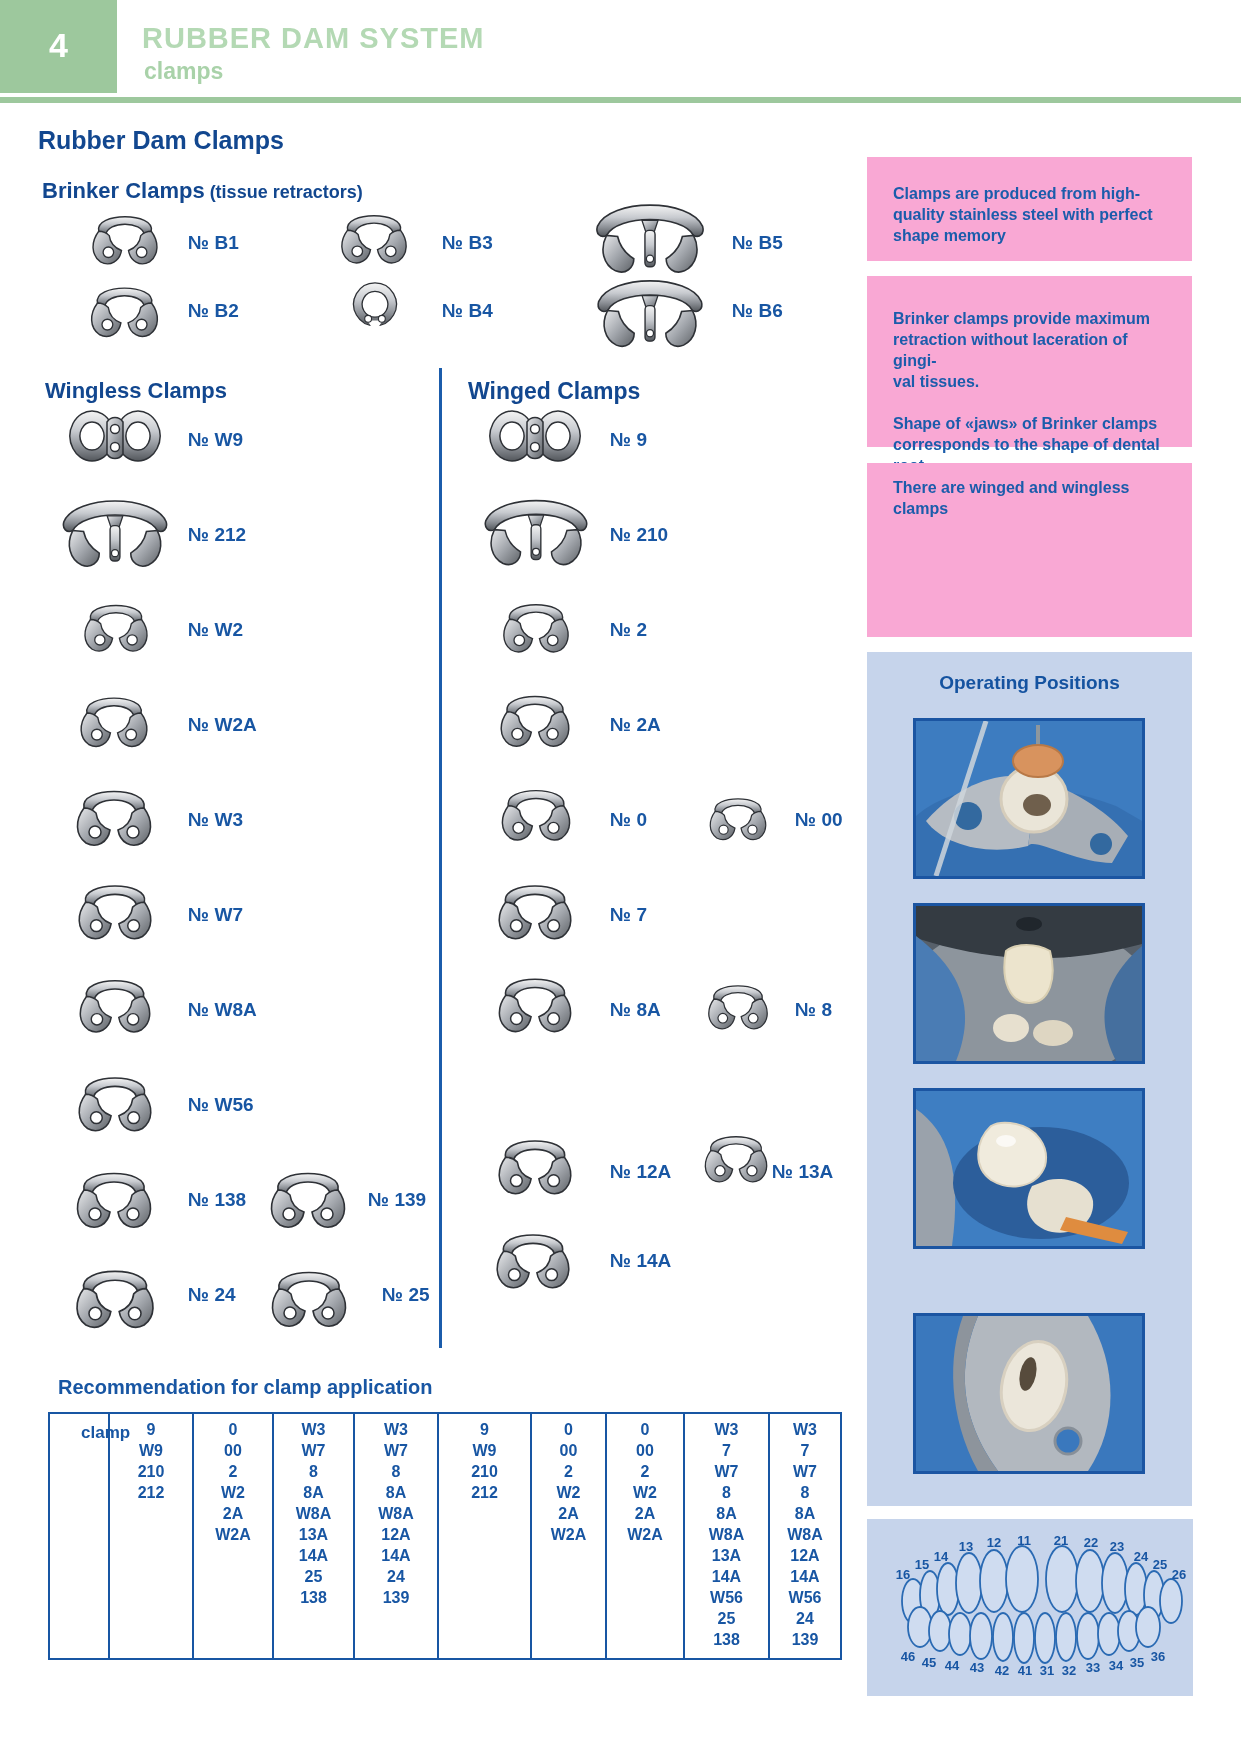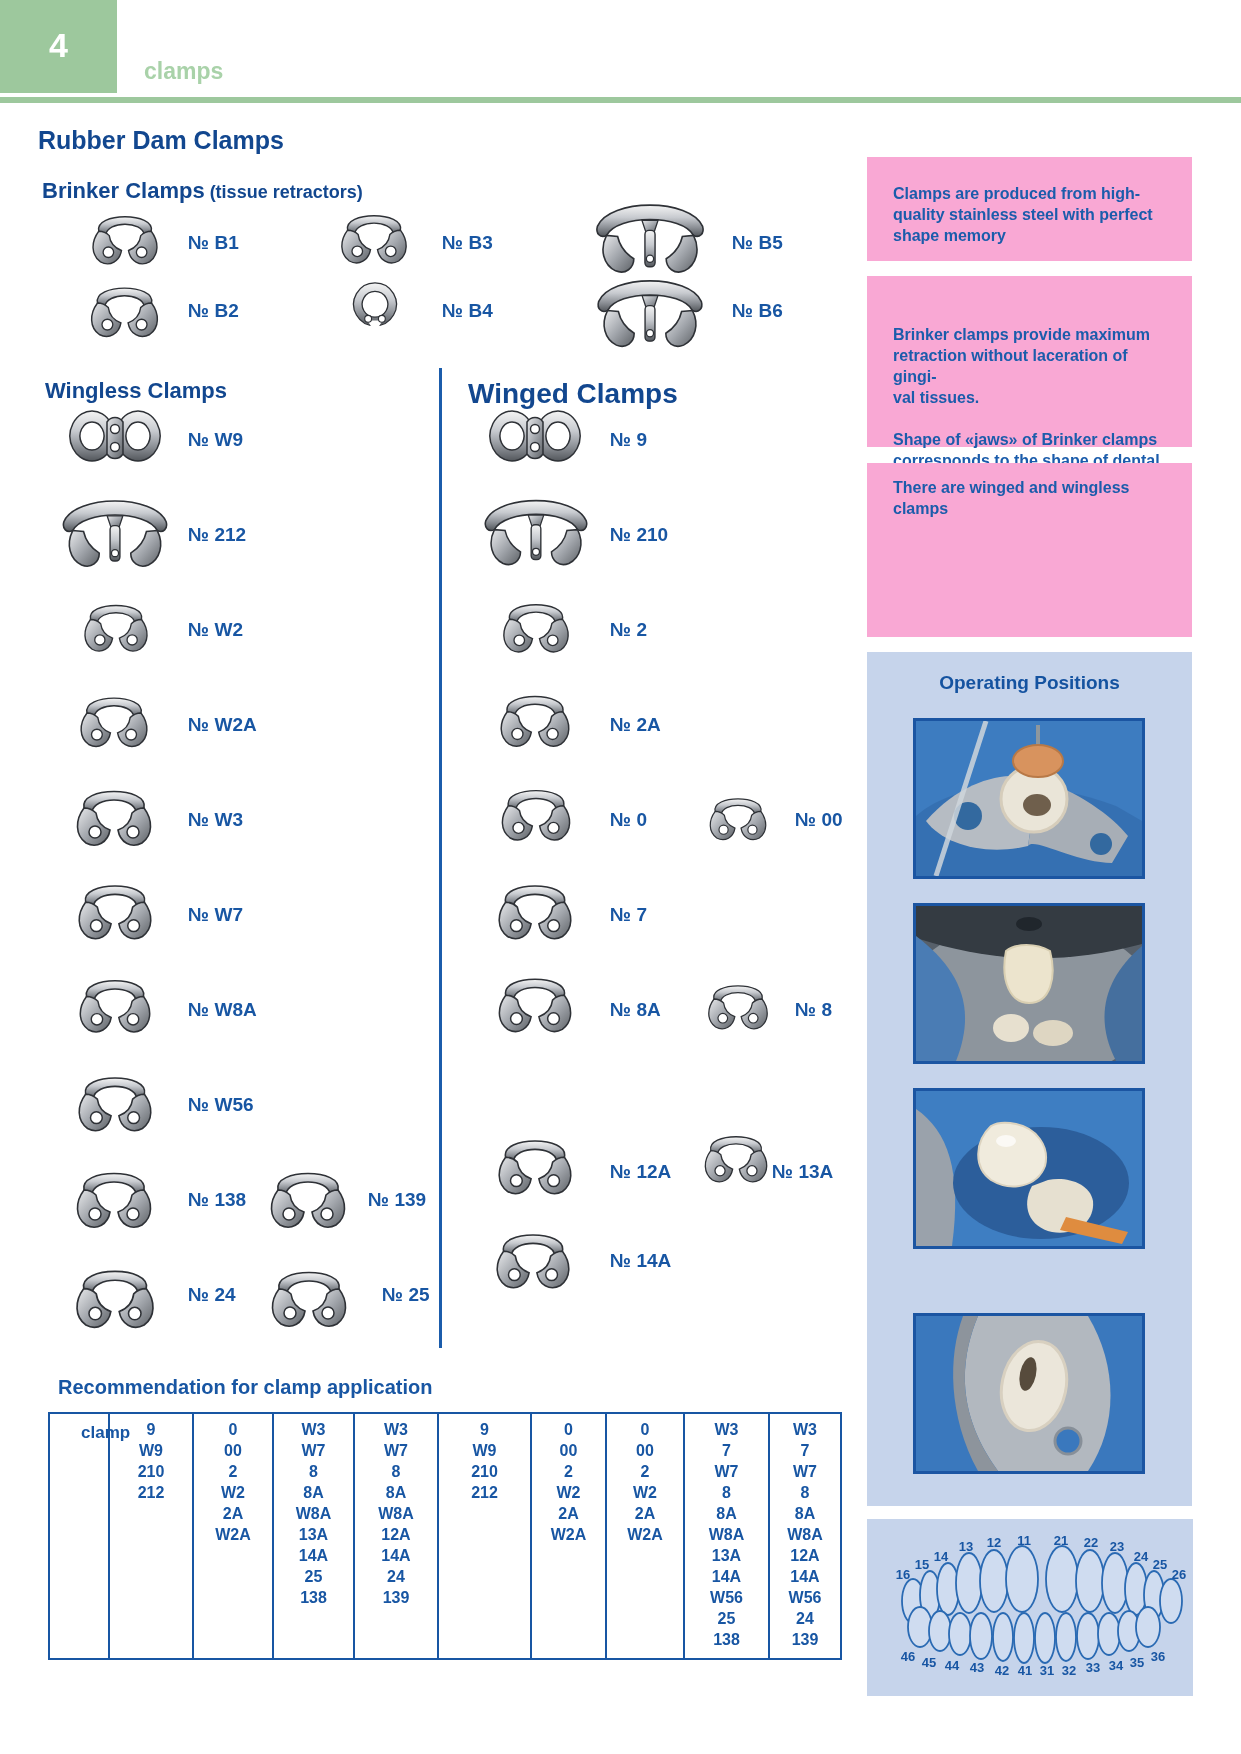--- a/index.html
+++ b/index.html
@@ -11,21 +11,21 @@
   #pagenum{left:0;top:26px;width:117px;text-align:center;color:#ffffff;font-size:34px;font-weight:bold;}
   #hdr-title{left:142px;top:22px;font-size:29px;font-weight:bold;color:#b4d9b4;letter-spacing:1px;}
   #hdr-sub{left:144px;top:58px;font-size:23px;font-weight:bold;color:#a9d2a9;}
   #hdr-strip{left:0;top:97px;width:1241px;height:6px;background:#9dc89d;}
   
   .h-navy{color:#12478f;font-weight:bold;}
   #h-main{left:38px;top:126px;font-size:25px;}
   #h-brinker{left:42px;top:178px;font-size:22px;}
   #h-brinker small{font-size:18px;}
   #h-wingless{left:45px;top:378px;font-size:22px;}
-  #h-winged{left:468px;top:378px;font-size:28px;}
+  #h-winged{left:468px;top:378px;font-size:23px;}
   #h-recom{left:44px;top:1376px;font-size:20px;color:#1856a3;font-weight:bold;margin-left:14px;}
   
   .lbl{font-size:19px;font-weight:bold;color:#1856a3;white-space:nowrap;}
   .clamp{position:absolute;}
   #divider{left:439px;top:368px;width:3px;height:980px;background:#1b5cab;}
   
   .sbox{left:867px;width:325px;background:#f9a8d4;color:#1b5cab;font-size:16px;font-weight:bold;
         line-height:21px;white-space:pre-line;box-sizing:border-box;padding:26px 18px 0 26px;}
   #opbox{left:867px;top:652px;width:325px;height:854px;background:#c6d4eb;}
   #optitle{left:867px;top:672px;width:325px;text-align:center;font-size:19px;font-weight:bold;color:#1553a0;}
@@ -85,20 +85,21 @@
       <circle cx="27" cy="46" r="4" fill="#ffffff" stroke="#2e3136" stroke-width="1.3"></circle>
       <circle cx="43" cy="46" r="4" fill="#ffffff" stroke="#2e3136" stroke-width="1.3"></circle>
     </symbol>
   </defs>
 </svg>
 
 <div id="page">
 
   <div class="abs" id="pagenum-box"></div>
   <div class="abs" id="pagenum">4</div>
+  <div class="abs" id="hdr-title">RUBBER DAM SYSTEM</div>
   <div class="abs" id="hdr-sub">clamps</div>
   <div class="abs" id="hdr-strip"></div>
 
   <div class="abs h-navy" id="h-main">Rubber Dam Clamps</div>
   <div class="abs h-navy" id="h-brinker"><span>Brinker Clamps</span><small> (tissue retractors)</small></div>
   <div class="abs h-navy" id="h-wingless">Wingless Clamps</div>
   <div class="abs h-navy" id="h-winged">Winged Clamps</div>
   <div class="abs" id="divider"></div>
 
   <svg class="clamp" style="left:75px;top:205px;width:100px;height:70px">
@@ -220,21 +221,21 @@
   <div class="abs lbl" style="left:610px;top:904px">№ 7</div>
   <div class="abs lbl" style="left:610px;top:999px">№ 8A</div>
   <div class="abs lbl" style="left:795px;top:999px">№ 8</div>
   <div class="abs lbl" style="left:610px;top:1161px">№ 12A</div>
   <div class="abs lbl" style="left:772px;top:1161px">№ 13A</div>
   <div class="abs lbl" style="left:610px;top:1250px">№ 14A</div>
 
   <div class="abs sbox" style="top:157px;height:104px">Clamps are produced  from  high-
 quality stainless steel with perfect
 shape memory</div>
-  <div class="abs sbox" style="top:276px;height:171px;padding-top:48px"><span>Brinker clamps  provide  maximum
+  <div class="abs sbox" style="top:276px;height:171px;padding-top:32px"><span>Brinker clamps  provide  maximum
 retraction without laceration of gingi-
 val tissues.</span>
 
 <span>Shape of «jaws» of Brinker clamps
 corresponds to the shape of dental
 root.</span></div>
   <div class="abs sbox" style="top:463px;height:174px;padding-top:14px">There are winged and wingless
 clamps</div>
 
   <div class="abs" id="opbox"></div>

